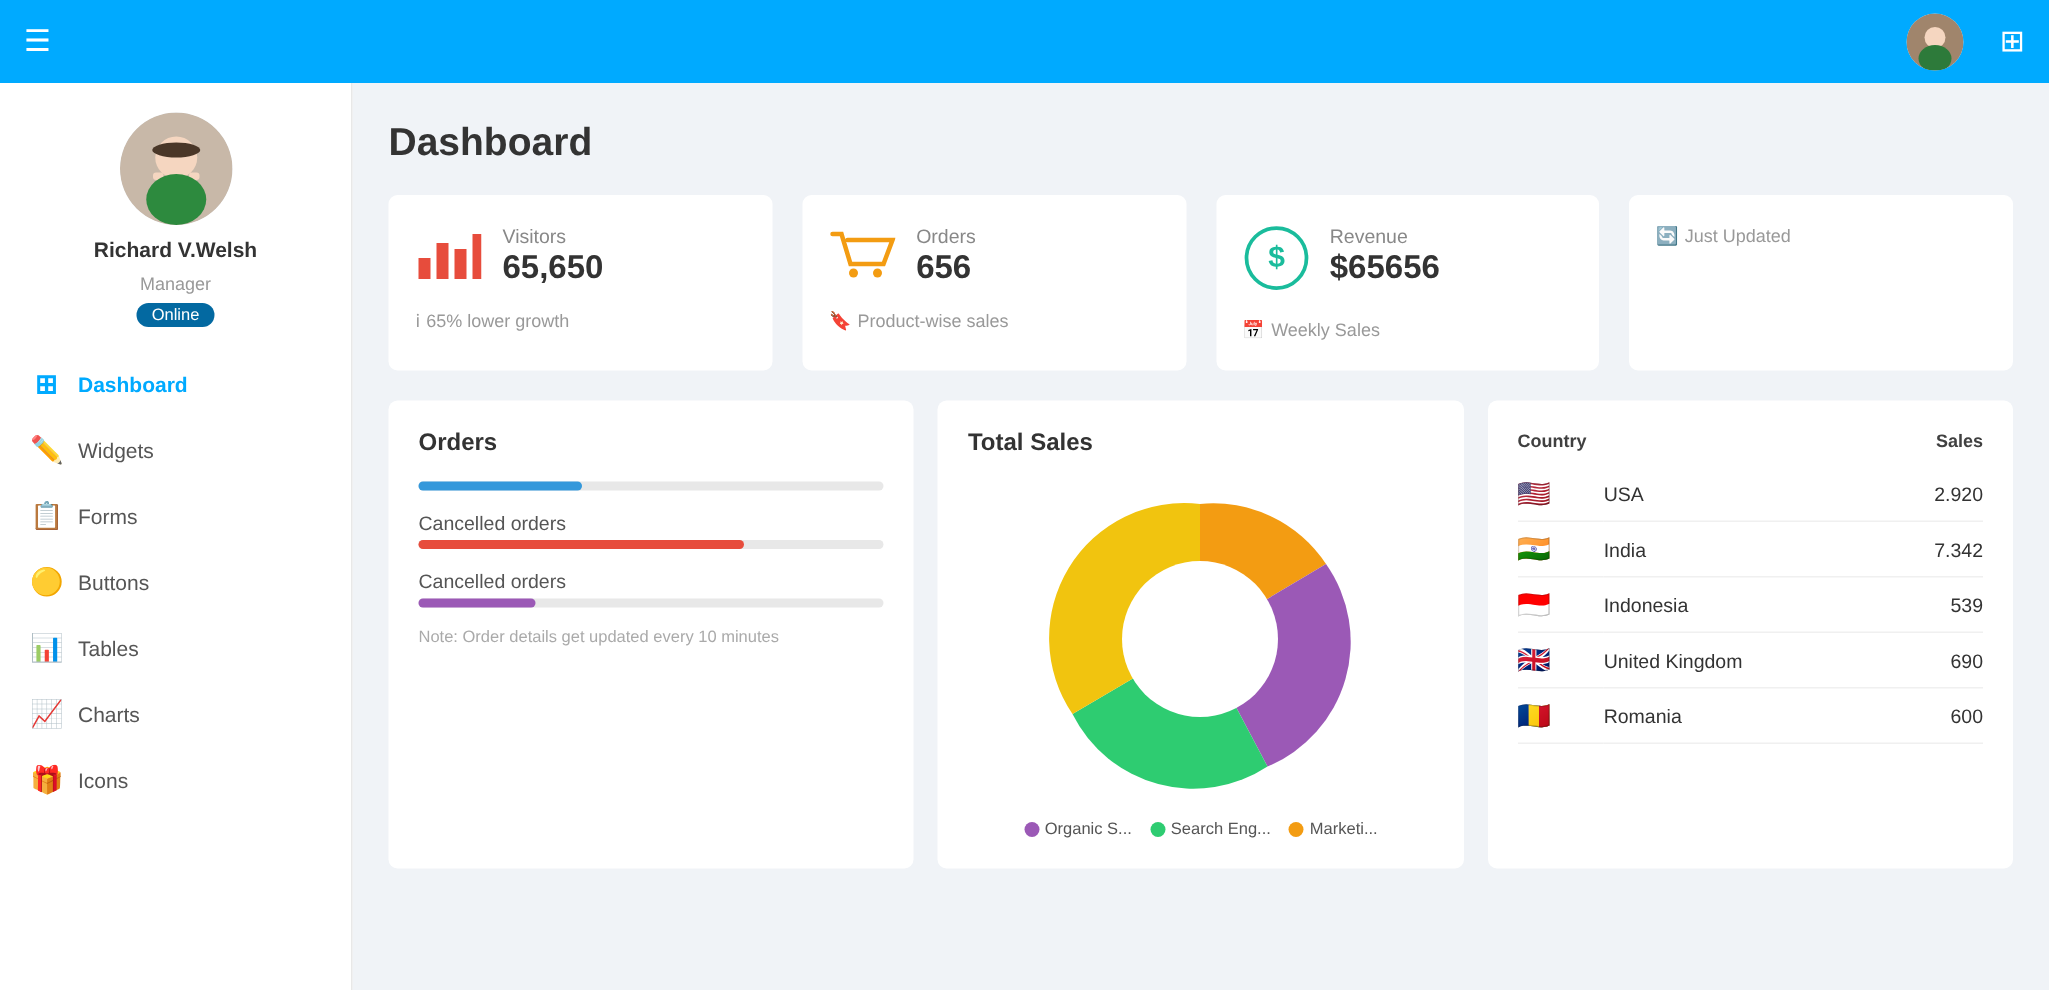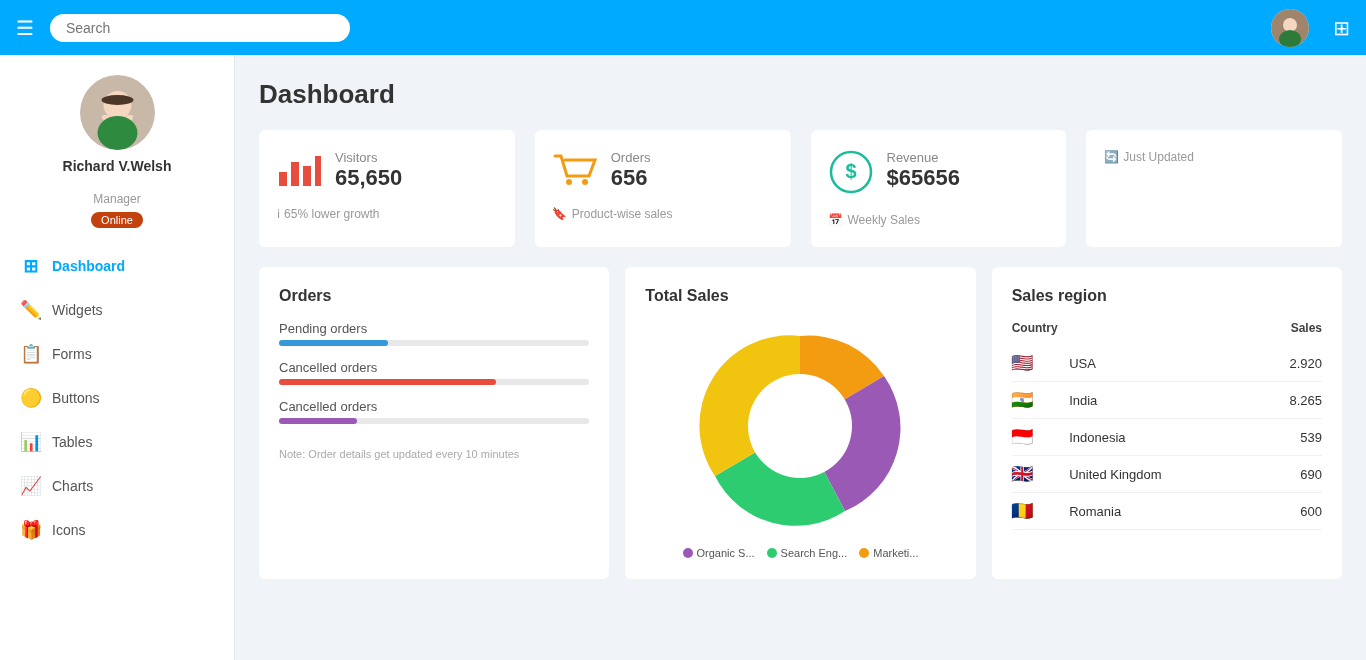--- a/index.html
+++ b/index.html
@@ -61,23 +61,23 @@
     }
     .sidebar-avatar {
       width: 75px; height: 75px; border-radius: 50%;
       background: #ddd;
       font-size: 40px;
       display: flex; align-items: center; justify-content: center;
       overflow: hidden;
       margin-bottom: 8px;
     }
     .sidebar-name { font-weight: 700; font-size: 14px; color: #333; }
-    .sidebar-role { color: #999; font-size: 12px; margin-top: 18px; }
+    .sidebar-role { color: #999; font-size: 12px; margin-top: 8px; }
     .sidebar-badge {
-      background: #c2410c;
+      background: #0369a1;
       color: white;
       font-size: 11px;
       border-radius: 10px;
       padding: 2px 10px;
       margin-top: 6px;
       margin-bottom: 16px;
     }
     .sidebar-nav { width: 100%; }
     .sidebar-item {
       display: flex; align-items: center; gap: 10px;
@@ -139,21 +139,21 @@
     .panel-title { font-size: 16px; font-weight: 700; color: #333; margin-bottom: 16px; }
     .order-row { margin-bottom: 14px; }
     .order-label { font-size: 13px; color: #555; margin-bottom: 4px; }
     .progress-bar-bg {
       background: #e8e8e8;
       border-radius: 4px;
       height: 6px;
       width: 100%;
     }
     .progress-bar-fill { height: 6px; border-radius: 4px; }
-    .note { font-size: 11px; color: #aaa; margin-top: 24px; }
+    .note { font-size: 11px; color: #aaa; margin-top: 14px; }
 
     
     .donut-panel {
       background: white;
       border-radius: 6px;
       padding: 20px;
       display: flex;
       flex-direction: column;
       align-items: center;
     }
@@ -175,21 +175,20 @@
     .region-table th:last-child { text-align: right; }
     .region-table td { font-size: 13px; color: #333; padding: 7px 0; border-bottom: 1px solid #f0f0f0; vertical-align: middle; }
     .region-table td:last-child { text-align: right; }
     .flag { font-size: 18px; margin-right: 6px; }
   </style>
 </head>
 <body>
 
 <nav class="topnav">
   <span class="topnav-hamburger">☰</span>
-  <input class="topnav-search" type="text" placeholder="Search" style="">
   <div class="topnav-spacer"></div>
   <div class="topnav-avatar">
     <svg width="38" height="38" viewBox="0 0 38 38" xmlns="http://www.w3.org/2000/svg">
       <circle cx="19" cy="19" r="19" fill="#a0856c"></circle>
       <ellipse cx="19" cy="16" rx="7" ry="7" fill="#f5d6c0"></ellipse>
       <ellipse cx="19" cy="30" rx="11" ry="9" fill="#2d7a3a"></ellipse>
     </svg>
   </div>
   <span class="topnav-grid">⊞</span>
 </nav>
@@ -315,21 +314,20 @@
       </div>
 
     </div>
 
     <div class="bottom-section">
 
       <div class="orders-panel">
         <div class="panel-title">Orders</div>
         <div id="order-rows">
             <div class="order-row">
-      <div class="order-label">Pending orders</div>
       <div class="progress-bar-bg">
         <div class="progress-bar-fill" style="width:35%;background:#3498db;"></div>
       </div>
     </div>
             <div class="order-row">
       <div class="order-label">Cancelled orders</div>
       <div class="progress-bar-bg">
         <div class="progress-bar-fill" style="width:70%;background:#e74c3c;"></div>
       </div>
     </div>
@@ -367,38 +365,37 @@
             <span>Search Eng...</span>
           </div>
           <div class="legend-item">
             <div class="legend-dot" style="background:#f39c12;"></div>
             <span>Marketi...</span>
           </div>
         </div>
       </div>
 
       <div class="region-panel">
-        <div class="panel-title">Sales region</div>
         <table class="region-table">
           <thead>
             <tr>
               <th colspan="2">Country</th>
               <th>Sales</th>
             </tr>
           </thead>
           <tbody id="region-tbody">
           <tr>
       <td><span class="flag">🇺🇸</span></td>
       <td>USA</td>
       <td>2.920</td>
     </tr>
               <tr>
       <td><span class="flag">🇮🇳</span></td>
       <td>India</td>
-      <td>8.265</td>
+      <td>7.342</td>
     </tr>
               <tr>
       <td><span class="flag">🇮🇩</span></td>
       <td>Indonesia</td>
       <td>539</td>
     </tr>
               <tr>
       <td><span class="flag">🇬🇧</span></td>
       <td>United Kingdom</td>
       <td>690</td>

